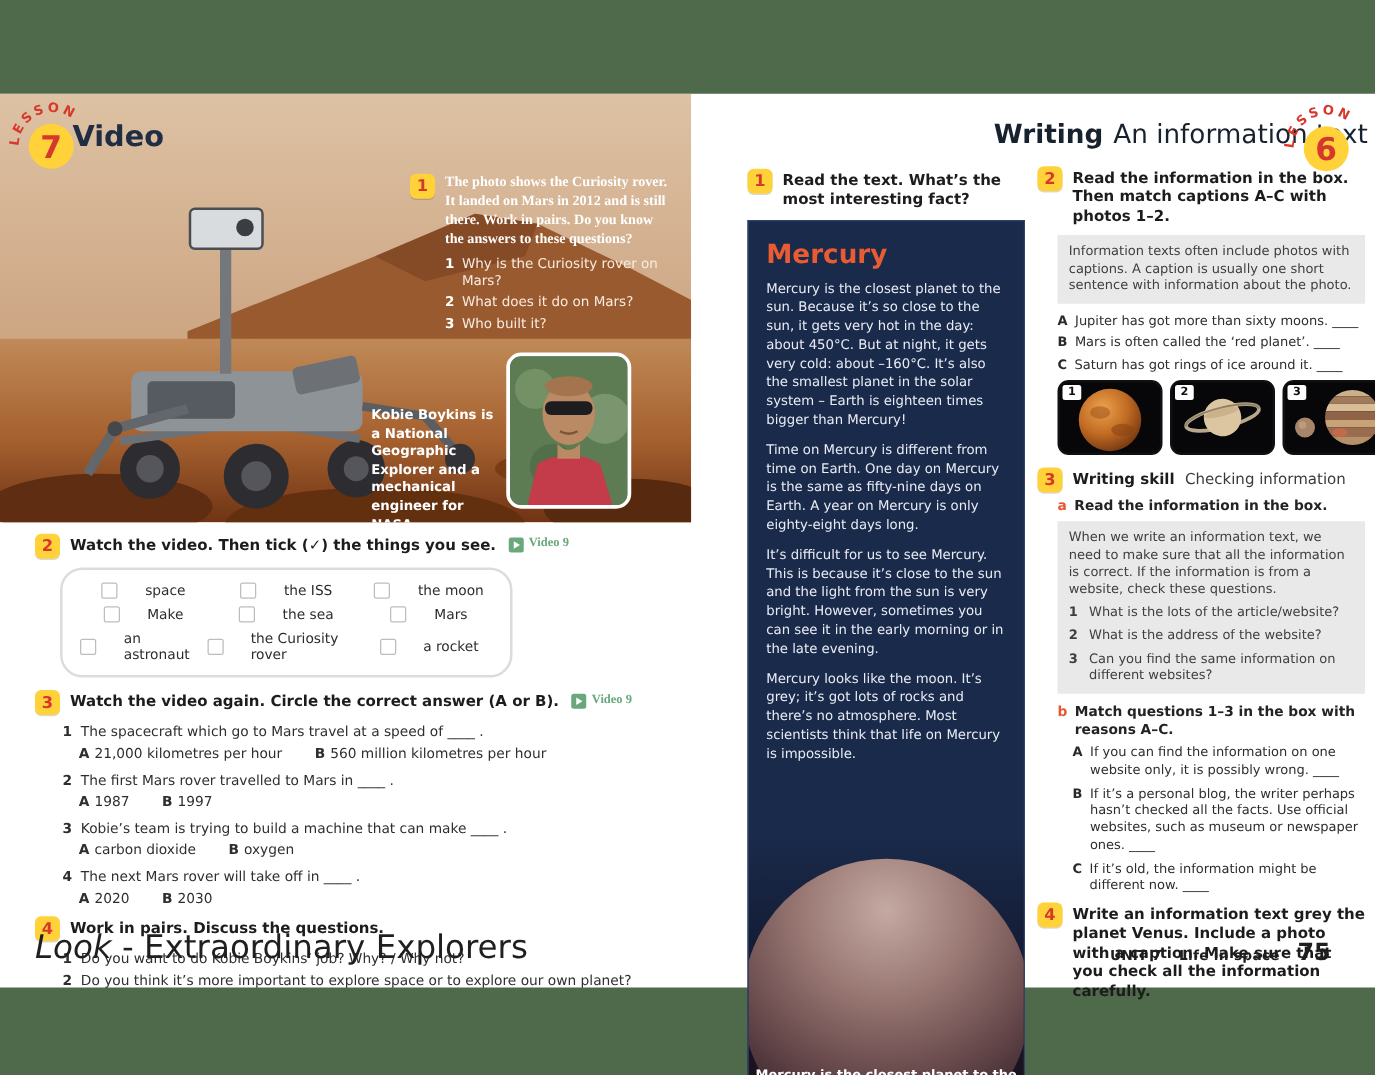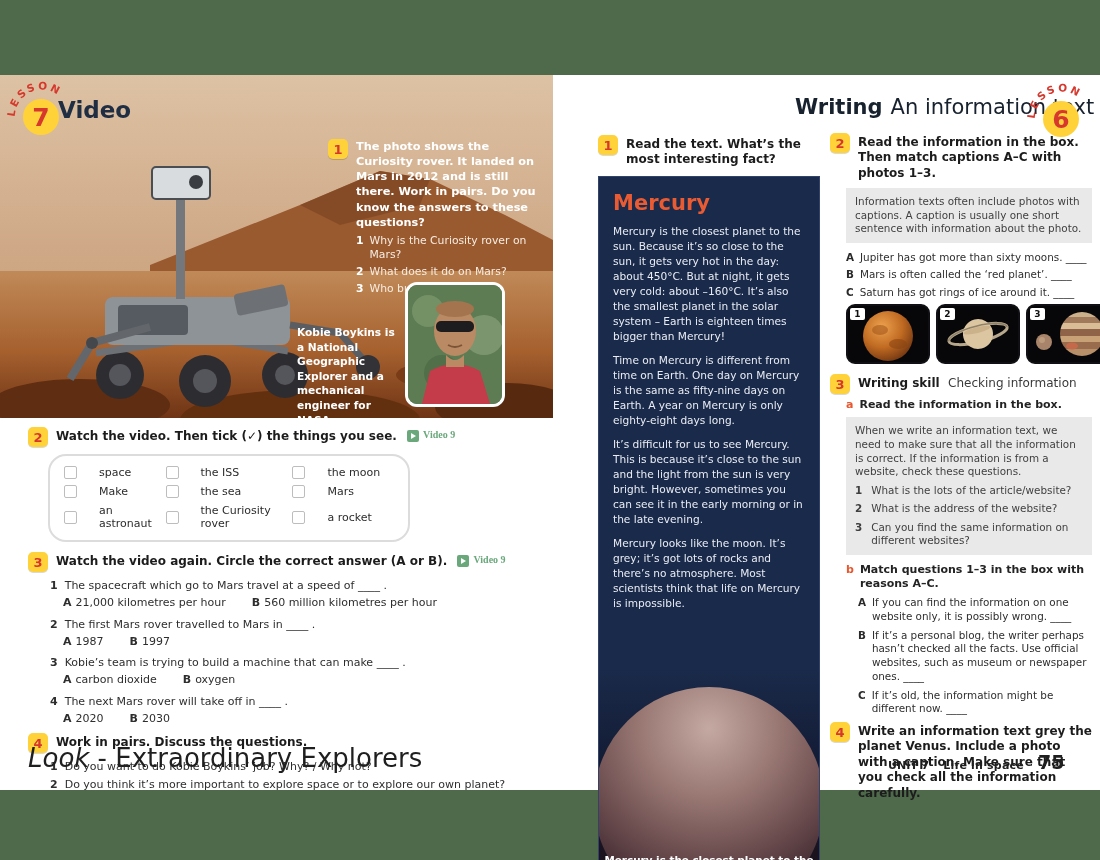--- a/index.html
+++ b/index.html
@@ -32,31 +32,31 @@
     position:absolute;left:11px;top:20px;width:36px;height:36px;border-radius:50%;
     background:#ffd23a;display:flex;align-items:center;justify-content:center;
     color:#d6382d;font-weight:bold;font-size:25px;
   }
 
   
   .hero{position:absolute;left:0;top:0;width:553px;height:343px;overflow:hidden;}
   .hero svg.scene{position:absolute;inset:0;}
   .page-title{position:absolute;left:58px;top:22px;margin:0;font-size:23px;font-weight:bold;color:#202e44;}
   .intro{position:absolute;left:328px;top:64px;width:212px;display:flex;gap:8px;}
-  .intro-text{margin:0 0 4px 0;color:#fff;font-weight:bold;font-size:11.3px;line-height:1.34;}
+  .intro-text{margin:0 0 4px 0;color:#fff;font-weight:bold;font-size:11.3px;line-height:1.34;font-family:Liberation Serif, serif;}
   .intro-q{display:flex;gap:6px;color:#f7ece0;font-size:10.8px;line-height:1.3;margin-top:3px;}
   .intro-q b{color:#ffffff;}
   .kobie-caption{position:absolute;left:297px;top:250px;width:106px;margin:0;color:#fff;font-weight:bold;font-size:10.6px;line-height:1.38;}
   .kobie-photo{position:absolute;left:405px;top:207px;width:94px;height:119px;border:3px solid #fff;border-radius:12px;overflow:hidden;background:#55724e;}
   .left-exercises{position:absolute;left:28px;top:352px;width:530px;}
   .cb-panel{
     margin:2px 0 10px 20px;width:330px;border:2px solid #dcdcdc;border-radius:18px;
     padding:10px 14px;display:grid;grid-template-columns:1fr 1.25fr 1fr;row-gap:6px;
   }
-  .cb-item{display:flex;align-items:center;gap:22px;font-size:11px;color:#2c2c2c;}
+  .cb-item{display:flex;align-items:center;gap:22px;font-size:11px;color:#2c2c2c;justify-content:center;}
   .cb{width:11px;height:11px;border:1.5px solid #bdbdbd;border-radius:2px;background:#fff;flex:0 0 auto;}
   .mc-item{margin:0 0 7px 22px;font-size:11px;color:#2e2e2e;line-height:1.3;}
   .mc-stem{display:flex;gap:7px;}
   .mc-opts{display:flex;gap:26px;margin:3px 0 0 13px;}
   .mc-opts b{margin-right:4px;}
   .disc-item{display:flex;gap:7px;margin:0 0 3px 22px;font-size:11px;color:#2e2e2e;line-height:1.3;}
   .footer-left{position:absolute;left:28px;top:668px;font-size:26px;color:#1f1f1f;}
   .footer-left .look{font-style:italic;}
 
   
@@ -353,21 +353,21 @@
           <div class="mercury-planet"></div>
           <p class="mercury-caption">Mercury is the closest planet to the sun.</p>
         </div>
       </div>
     </div>
 
     <div class="colB">
 
       <div class="ex-head">
         <span class="num-badge">2</span>
-        <span class="ex-title">Read the information in the box. Then match captions A–C with photos 1–3.</span>
+        <span class="ex-title">Read the information in the box. Then match captions A–C with photos 1–2.</span>
       </div>
       <div class="graybox" style="margin:0 0 8px 16px;">Information texts often include photos with captions. A caption is usually one short sentence with information about the photo.</div>
 
       <div style="margin-left:16px;">
         <div class="cap-line">
             <span class="letter">A</span>
             <span>Jupiter has got more than sixty moons. ____</span>
           </div>
         <div class="cap-line">
             <span class="letter">B</span>

